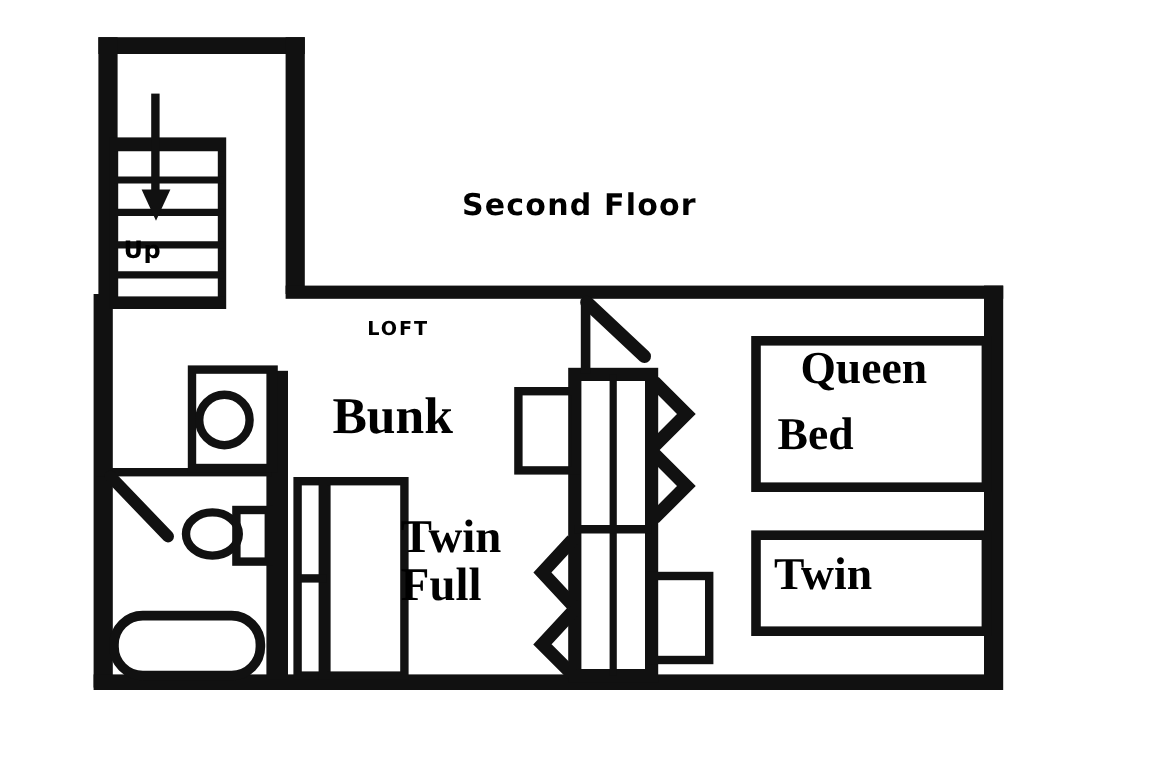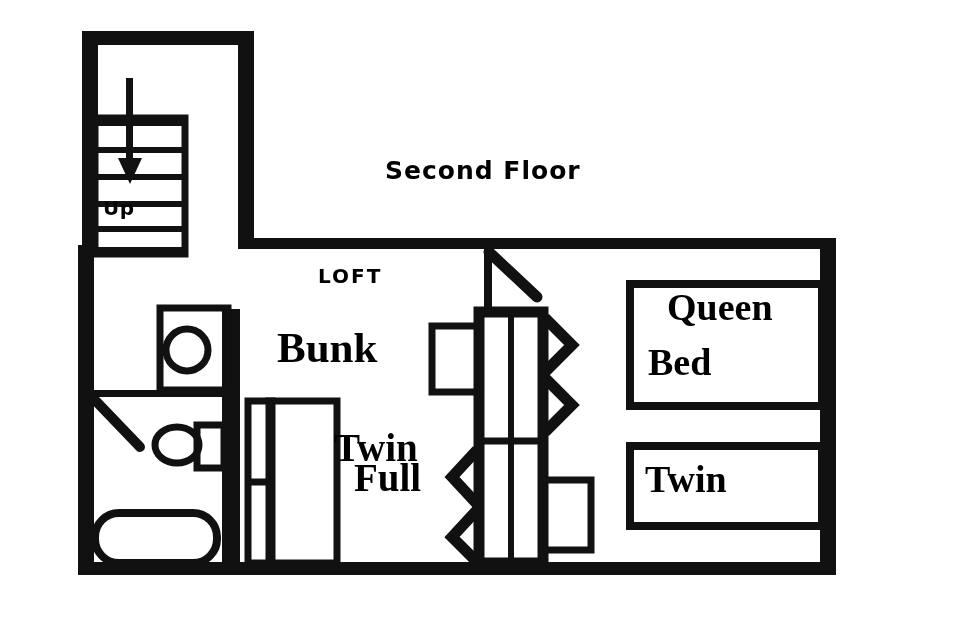--- a/index.html
+++ b/index.html
@@ -41,23 +41,23 @@
     font-weight: 700;
     letter-spacing: 0.06em;
   }
   #label-second-floor {
     left: 385px;
     top: 158px;
     font-size: 25px;
     letter-spacing: 0.04em;
   }
   #label-loft {
-    left: 318px;
+    left: 306px;
     top: 266px;
-    font-size: 20px;
+    font-size: 16px;
     letter-spacing: 0.10em;
   }
   #label-up {
     left: 103px;
     top: 198px;
     font-size: 20px;
     letter-spacing: 0.02em;
     text-align: center;
   }
   #label-bunk {
@@ -65,23 +65,22 @@
     top: 326px;
     font-size: 43px;
   }
   #label-twin-mid {
     left: 334px;
     top: 428px;
     font-size: 39px;
   }
   #label-full-mid {
     left: 334px;
-    top: 458px;
+    top: 468px;
     font-size: 39px;
-    margin-left: 20px;
   }
   #label-queen {
     left: 667px;
     top: 288px;
     font-size: 38px;
   }
   #label-bed {
     left: 648px;
     top: 343px;
     font-size: 38px;

